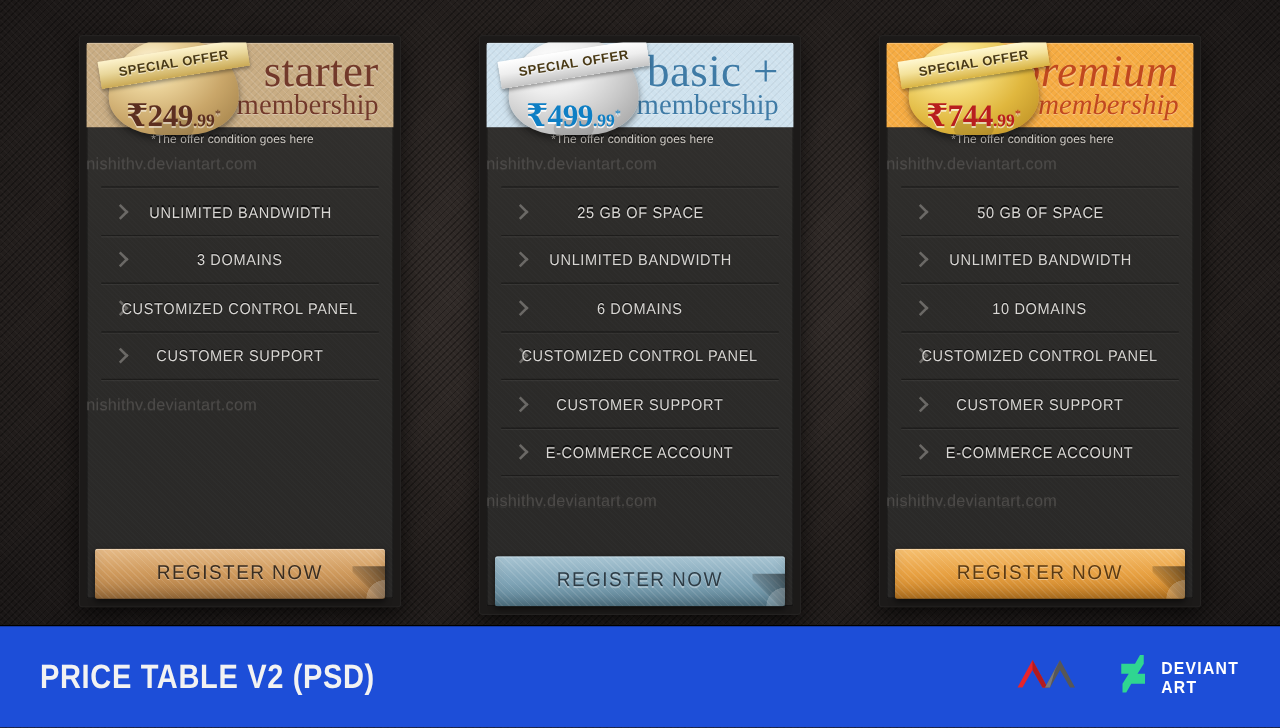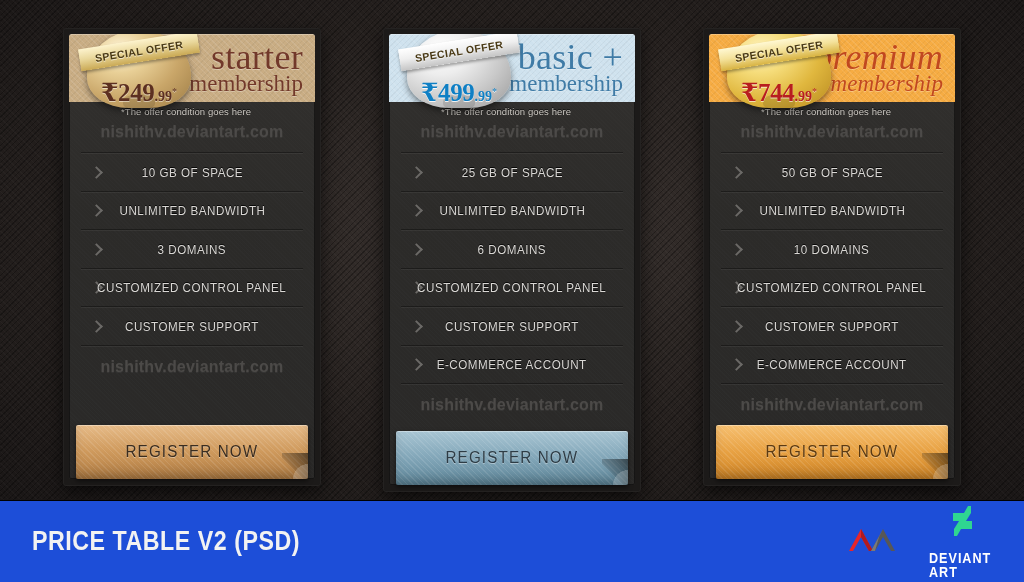--- a/index.html
+++ b/index.html
@@ -118,24 +118,23 @@
   .price.cyan  { color: #0f7fc4; text-shadow: 0 1px 0 rgba(255,255,255,.85); }
   .price.red   { color: #b81e1e; text-shadow: 0 1px 0 rgba(255,255,255,.6); }
 
   
   .note {
     text-align: center; padding: 4px 12px 0 0;
     font-size: 9.5px; color: #cdc9c3; letter-spacing: .1px;
     text-shadow: 0 -1px 0 rgba(0,0,0,.7);
   }
   .watermark {
-    text-align: center; color: #4c4a48; font-size: 16px;
+    color: #4c4a48; font-size: 13px;
     padding: 6px 0 12px 0; letter-spacing: .2px;
     text-shadow: 0 1px 0 rgba(255,255,255,.05);
-    font-weight: bold;
   }
   .watermark.bottom { padding: 11px 0 10px 0; }
 
   
   .features { padding: 0 12px; }
   .feature {
     position: relative;
     height: 38.5px; display: flex; align-items: center; justify-content: center;
     border-top: 1px solid rgba(255,255,255,.055);
     box-shadow: 0 -1px 0 rgba(0,0,0,.35);
@@ -160,21 +159,21 @@
   }
   .feat-sep {
     height: 1px; margin: 0 12px;
     background: rgba(255,255,255,.055);
     box-shadow: 0 -1px 0 rgba(0,0,0,.35);
   }
 
   
   .btn-wrap { position: absolute; left: 6px; right: 6px; bottom: 0; padding: 0 0 0 0; }
   .btn {
-    position: relative; height: 54px; margin: 0 7px 7px 7px;
+    position: relative; height: 40px; margin: 0 7px 7px 7px;
     display: flex; align-items: center; justify-content: center;
     border-radius: 2px; cursor: pointer;
     background-image:
       repeating-linear-gradient(45deg, rgba(255,255,255,.09) 0 1px, transparent 1px 4px),
       repeating-linear-gradient(-45deg, rgba(0,0,0,.05) 0 1px, transparent 1px 4px);
     box-shadow:
       0 1px 0 rgba(255,255,255,.35) inset,
       0 -8px 14px -6px rgba(0,0,0,.35) inset,
       0 2px 5px rgba(0,0,0,.55);
     overflow: hidden;
@@ -217,21 +216,21 @@
     border-top: 1px solid #000;
     display: flex; align-items: center; justify-content: space-between;
     padding: 0 26px 0 32px;
   }
   #footer-title {
     color: #f2f2f2; font-size: 27px; font-weight: bold; letter-spacing: .6px;
     font-family: "Liberation Sans Narrow", "Liberation Sans", sans-serif;
     transform: scaleX(.86); transform-origin: left center;
   }
   .logos { display: flex; align-items: center; gap: 22px; }
-  .da-wrap { display: flex; align-items: center; gap: 9px; flex-direction: column; }
+  .da-wrap { display: flex; align-items: center; gap: 9px; }
   .da-text {
     color: #ffffff; font-size: 14px; font-weight: bold; line-height: 1.02;
     letter-spacing: 1.1px;
     font-family: "Liberation Sans Narrow", "Liberation Sans", sans-serif;
     transform: scaleX(.9); transform-origin: left center;
   }
 </style>
 </head>
 <body>
 
@@ -252,24 +251,20 @@
         <div class="ribbon gold">SPECIAL OFFER</div>
         <div class="price brown">
           <span class="amt">₹249</span><span class="cent">.99</span><span class="star">*</span>
         </div>
       </div>
 
       <div class="note">*The offer condition goes here</div>
       <div class="watermark">nishithv.deviantart.com</div>
 
       <div class="features">
-        <div class="feature">
-          <span class="chev"></span>
-          <span class="feature-label">10 GB OF SPACE</span>
-        </div>
         <div class="feature">
           <span class="chev"></span>
           <span class="feature-label">UNLIMITED BANDWIDTH</span>
         </div>
         <div class="feature">
           <span class="chev"></span>
           <span class="feature-label">3 DOMAINS</span>
         </div>
         <div class="feature">
           <span class="chev"></span>

